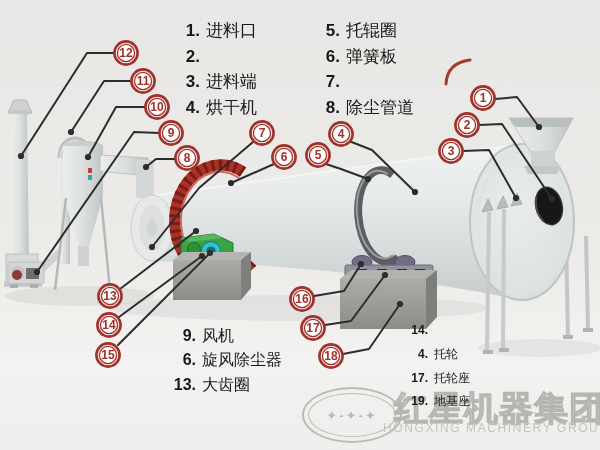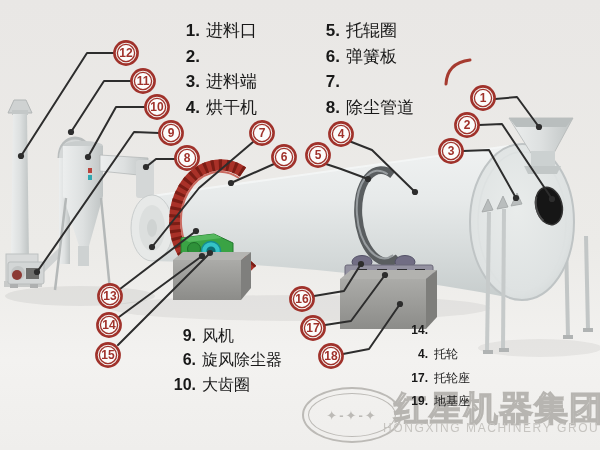--- a/index.html
+++ b/index.html
@@ -373,21 +373,21 @@
   <div class="legend legend-bl">
       <div class="lg-row">
         <span class="lg-num">9.</span>
         <span class="lg-label">风机</span>
       </div>
       <div class="lg-row">
         <span class="lg-num">6.</span>
         <span class="lg-label">旋风除尘器</span>
       </div>
       <div class="lg-row">
-        <span class="lg-num">10.</span>
+        <span class="lg-num">13.</span>
         <span class="lg-label">大齿圈</span>
       </div>
     </div>
   <div class="legend legend-br">
       <div class="lg-row">
         <span class="lg-num">14.</span>
       </div>
       <div class="lg-row">
         <span class="lg-num">4.</span>
         <span class="lg-label">托轮</span>

